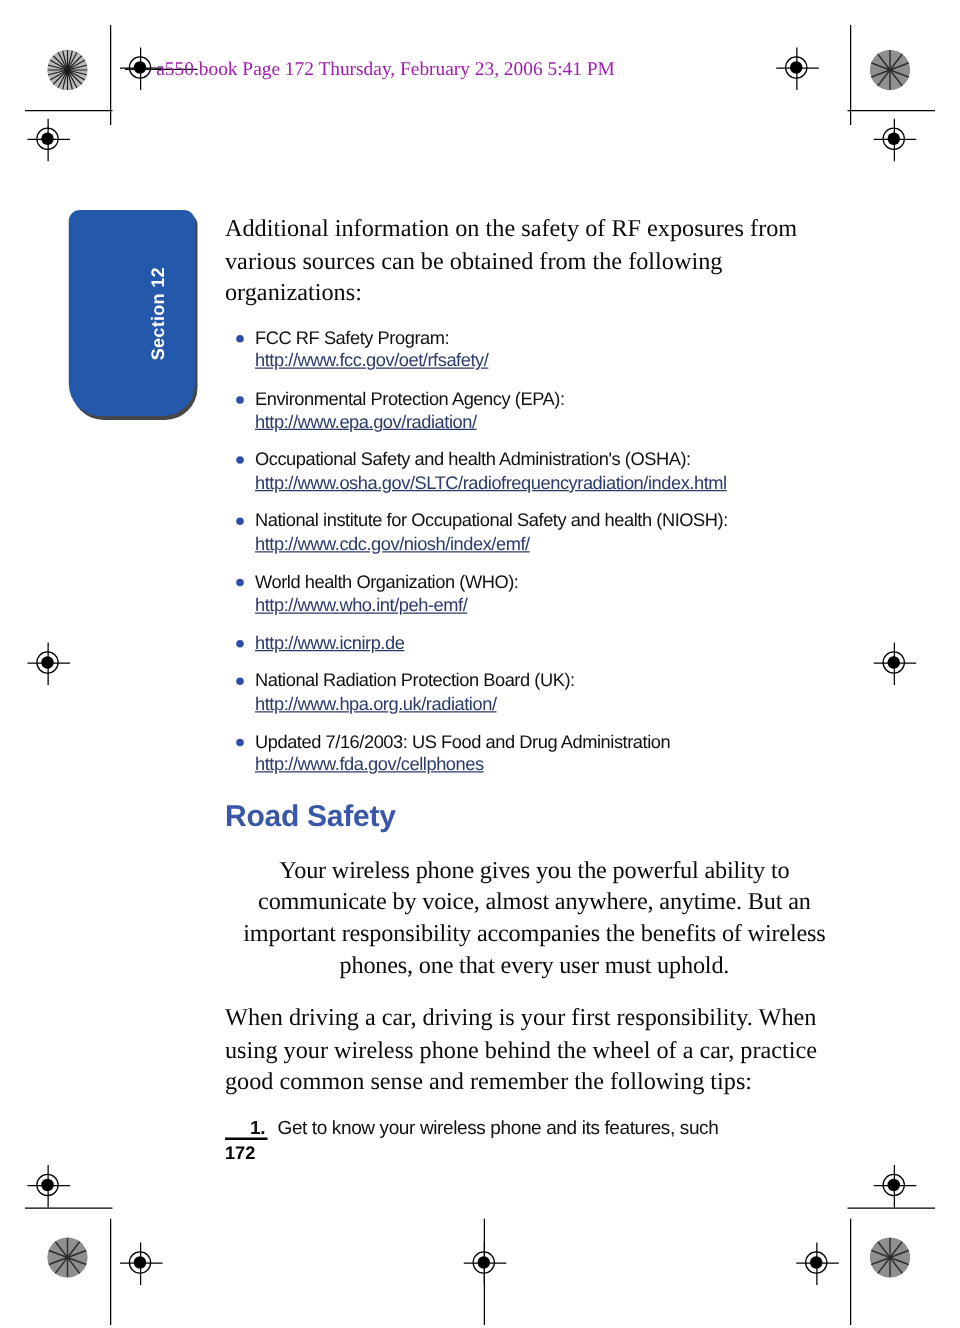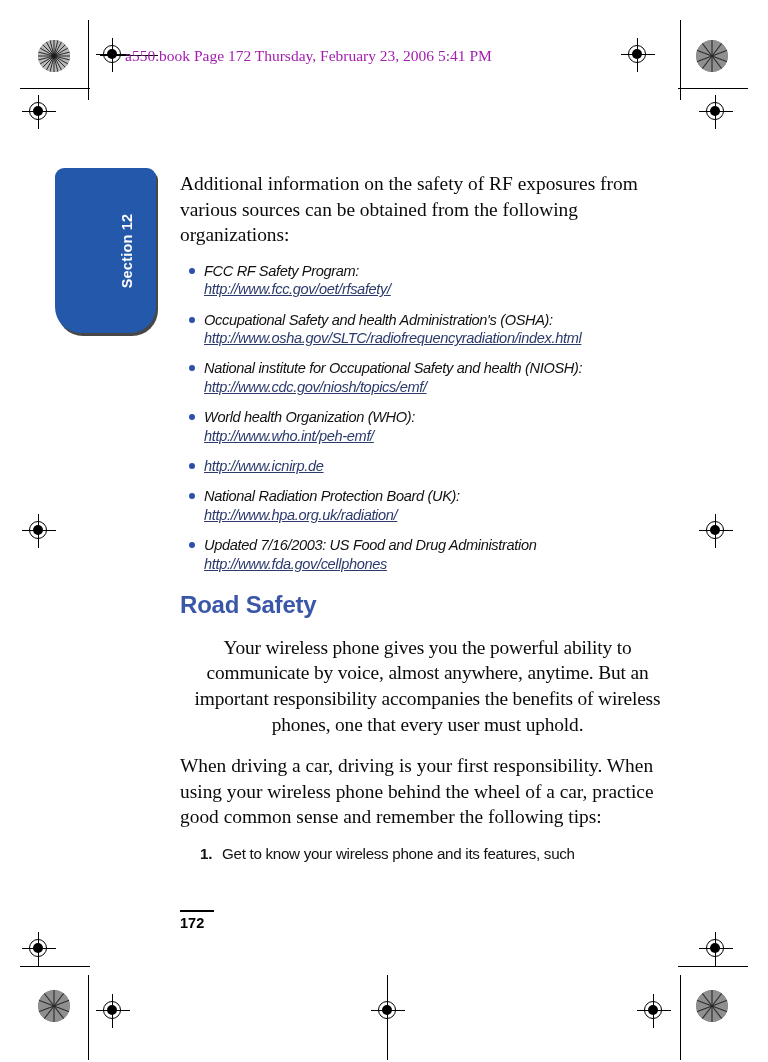--- a/index.html
+++ b/index.html
@@ -106,21 +106,20 @@
     font-size: 19.4px;
     line-height: 25.6px;
     color: #0a0a0a;
   }
   p.body-para.tight { letter-spacing: -0.15px; text-align: center; }
 
   ul.org-list {
     list-style: none;
     margin: 6px 0 16px 0;
     padding: 0 0 0 24px;
-    font-style: italic;
   }
   ul.org-list li {
     position: relative;
     margin: 0 0 12px 0;
     font-family: "Liberation Sans", sans-serif;
     font-size: 14.6px;
     line-height: 18.6px;
     color: #111111;
     letter-spacing: -0.35px;
   }
@@ -378,31 +377,36 @@
   <p class="body-para">Additional information on the safety of RF exposures from various sources can be obtained from the following organizations:</p>
 
   <ul class="org-list">
 
     <li>
       <span class="bullet"></span>
       <span>FCC RF Safety Program:</span>
       <a class="lnk" href="#">http://www.fcc.gov/oet/rfsafety/</a>
     </li>
 
+    <li>
+      <span class="bullet"></span>
+      <span>Environmental Protection Agency (EPA):</span>
+      <a class="lnk" href="#">http://www.epa.gov/radiation/</a>
+    </li>
 
     <li>
       <span class="bullet"></span>
       <span>Occupational Safety and health Administration's (OSHA):</span>
       <a class="lnk" href="#">http://www.osha.gov/SLTC/radiofrequencyradiation/index.html</a>
     </li>
 
     <li>
       <span class="bullet"></span>
       <span>National institute for Occupational Safety and health (NIOSH):</span>
-      <a class="lnk" href="#">http://www.cdc.gov/niosh/topics/emf/</a>
+      <a class="lnk" href="#">http://www.cdc.gov/niosh/index/emf/</a>
     </li>
 
     <li>
       <span class="bullet"></span>
       <span>World health Organization (WHO):</span>
       <a class="lnk" href="#">http://www.who.int/peh-emf/</a>
     </li>
 
     <li>
       <span class="bullet"></span>

